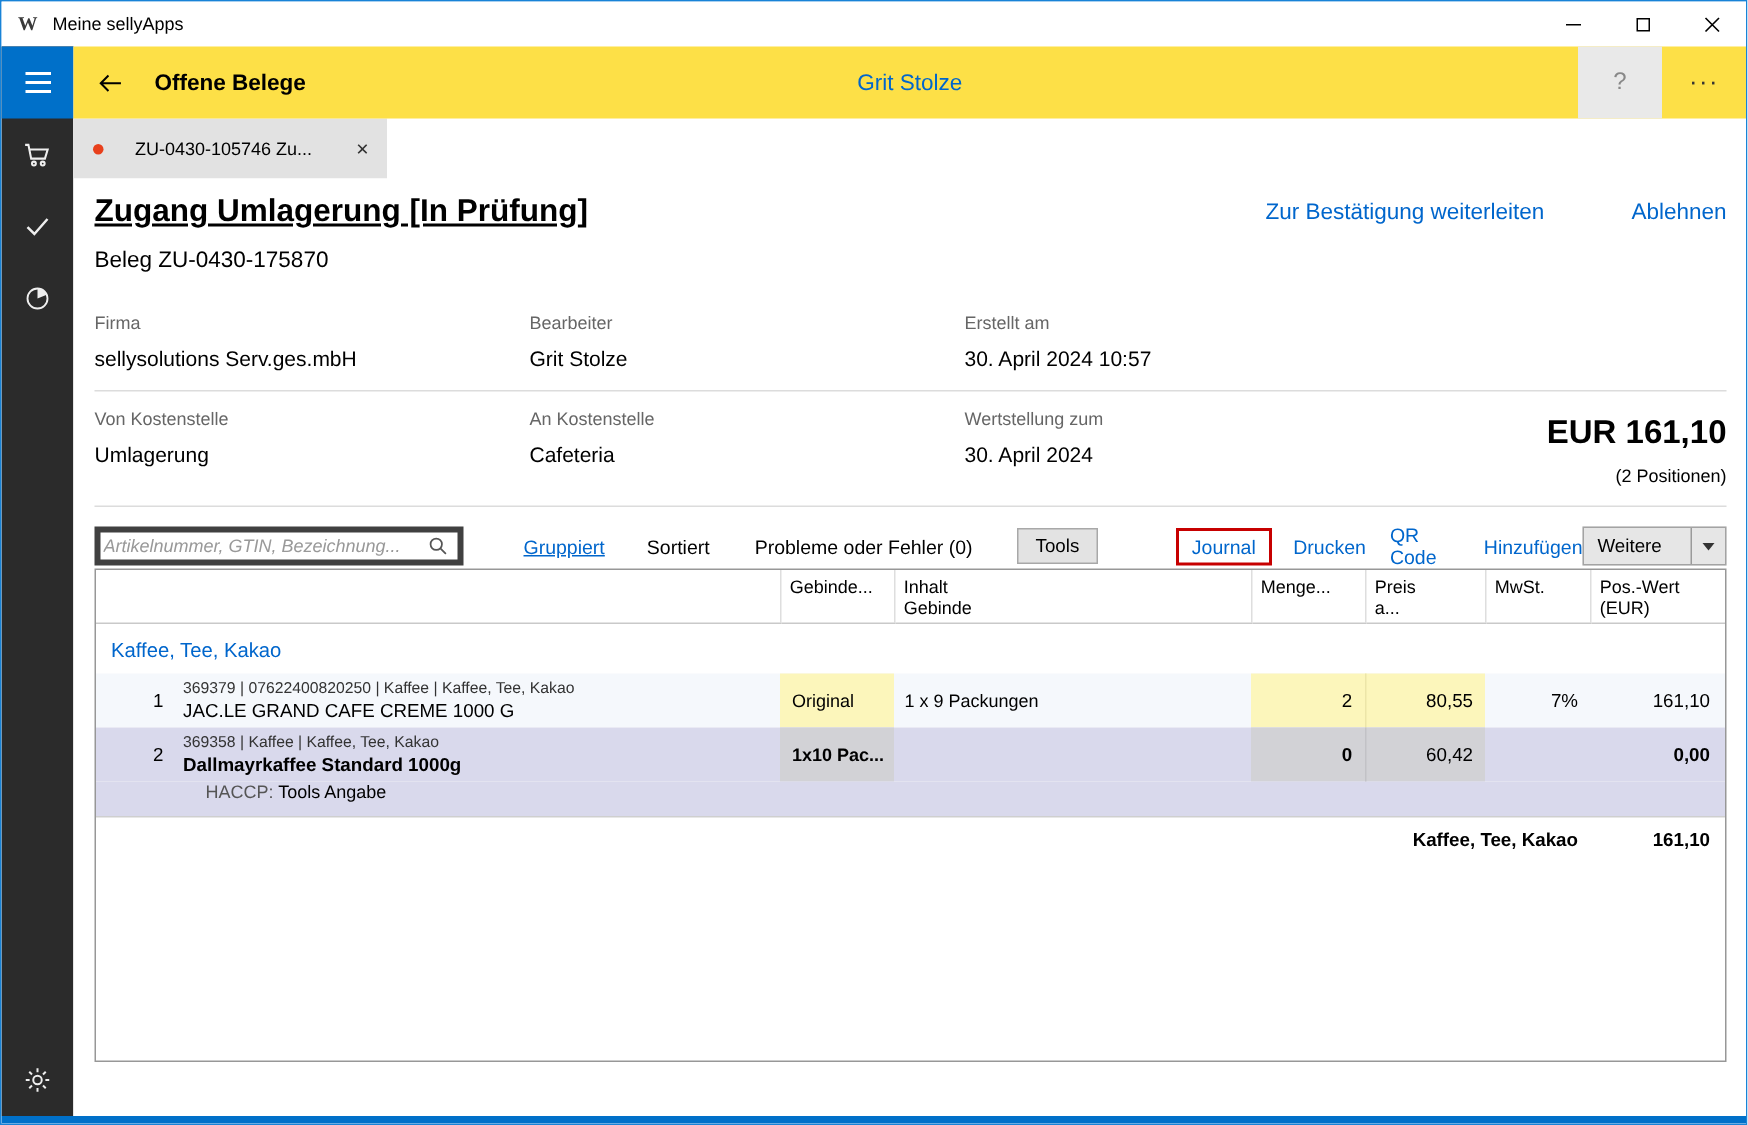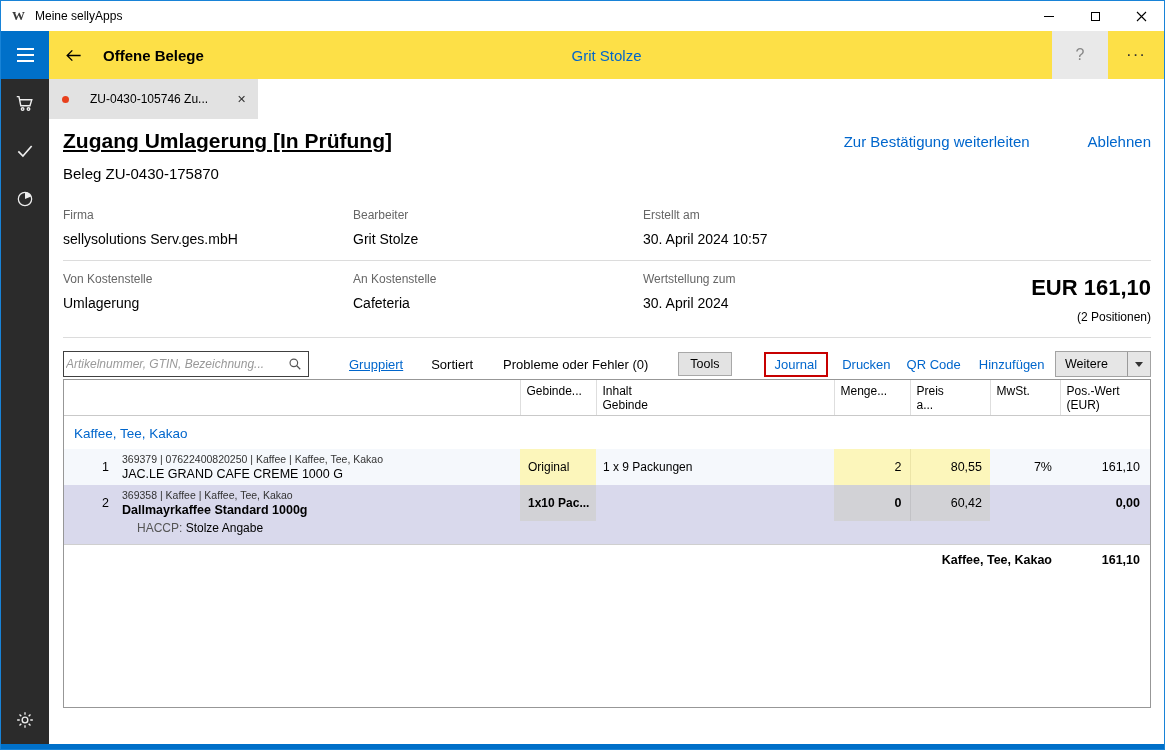--- a/index.html
+++ b/index.html
@@ -68,38 +68,38 @@
                 padding:6px 0 13px; border-bottom:1px solid #dcdcdc; }
   .fields-row.second { padding-top:11px; }
   .field-label { font-size:12px; color:#666; }
   .field-value { font-size:14px; margin-top:9px; }
   .total-cell { grid-column:4; text-align:right; }
   .total-amount { font-size:22px; font-weight:bold; margin-top:3px; }
   .total-note { font-size:12px; margin-top:9px; }
 
   
   .toolbar { margin-top:12px; display:flex; align-items:center; font-size:13px; height:28px; }
-  .searchbox { width:246px; height:26px; border:1px solid #404040; display:flex; align-items:center;
+  .searchbox { width:246px; height:26px; border:4px solid #404040; display:flex; align-items:center;
                padding:0 6px 0 2px; background:#fff; flex:0 0 auto; }
   .search-input { flex:1; min-width:0; border:none; outline:none; font-style:italic; font-size:12px;
                   color:#444; font-family:"Liberation Sans", sans-serif; }
   .search-input::placeholder { color:#999; font-style:italic; }
   .tb-text { color:#000; white-space:nowrap; }
   .tb-btn { background:#e3e3e3; border:1px solid #a8a8a8; font-size:12.5px; padding:4px 11px;
             cursor:pointer; white-space:nowrap; font-family:"Liberation Sans", sans-serif; }
   .annotation-box { border:2px solid #c70000; padding:3px 9px; display:flex; align-items:center; }
   .weitere-btn { margin-left:auto; width:96px; height:26px; background:#e6e6e6; border:1px solid #a3a3a3;
                  display:flex; align-items:stretch; cursor:pointer; flex:0 0 auto; }
   .weitere-label { flex:1; display:flex; align-items:center; padding-left:9px; font-size:12.5px; }
   .weitere-chev { width:23px; border-left:1px solid #9a9a9a; display:flex; align-items:center; justify-content:center; }
   .chev-down { width:0; height:0; border-left:4px solid transparent; border-right:4px solid transparent;
                border-top:5px solid #333; }
 
   .ml-grp { margin-left:40px; } .ml-srt { margin-left:28px; } .ml-prb { margin-left:30px; }
-  .ml-tls { margin-left:30px; } .ml-jnl { margin-left:32px; } .ml-drk { margin-left:14px; }
+  .ml-tls { margin-left:30px; } .ml-jnl { margin-left:52px; } .ml-drk { margin-left:14px; }
   .ml-qr  { margin-left:16px; } .ml-add { margin-left:18px; }
 
   
   .table-wrap { margin-top:1px; height:329px; border:1px solid #979797; overflow:hidden; background:#fff; }
   table { width:100%; border-collapse:collapse; table-layout:fixed; font-size:12.5px; }
   col.c-num { width:52px; } col.c-geb { width:76px; } col.c-inh { width:238px; }
   col.c-men { width:76px; } col.c-prc { width:80px; } col.c-mws { width:70px; } col.c-wrt { width:90px; }
   thead th { font-weight:normal; text-align:left; vertical-align:top; padding:4px 6px 2px;
              height:35px; border-bottom:1px solid #c9c9c9; font-size:12px; background:#fff; }
   thead th.sep { border-left:1px solid #dedede; }
@@ -352,21 +352,21 @@
                 <td class="gebinde bg-gray bold">1x10 Pac...</td>
                 <td class="inhalt"></td>
                 <td class="menge bg-gray bold">0</td>
                 <td class="preis bg-gray">60,42</td>
                 <td class="mwst"></td>
                 <td class="wert bold">0,00</td>
               </tr>
               <tr class="haccp-row">
                 <td colspan="8">
                   <span class="haccp-label">HACCP:</span>
-                  <span>Stolze Angabe</span>
+                  <span>Tools Angabe</span>
                 </td>
               </tr>
               <tr class="summary-row">
                 <td colspan="7">Kaffee, Tee, Kakao</td>
                 <td class="wert">161,10</td>
               </tr>
             </tbody>
           </table>
         </div>
 

